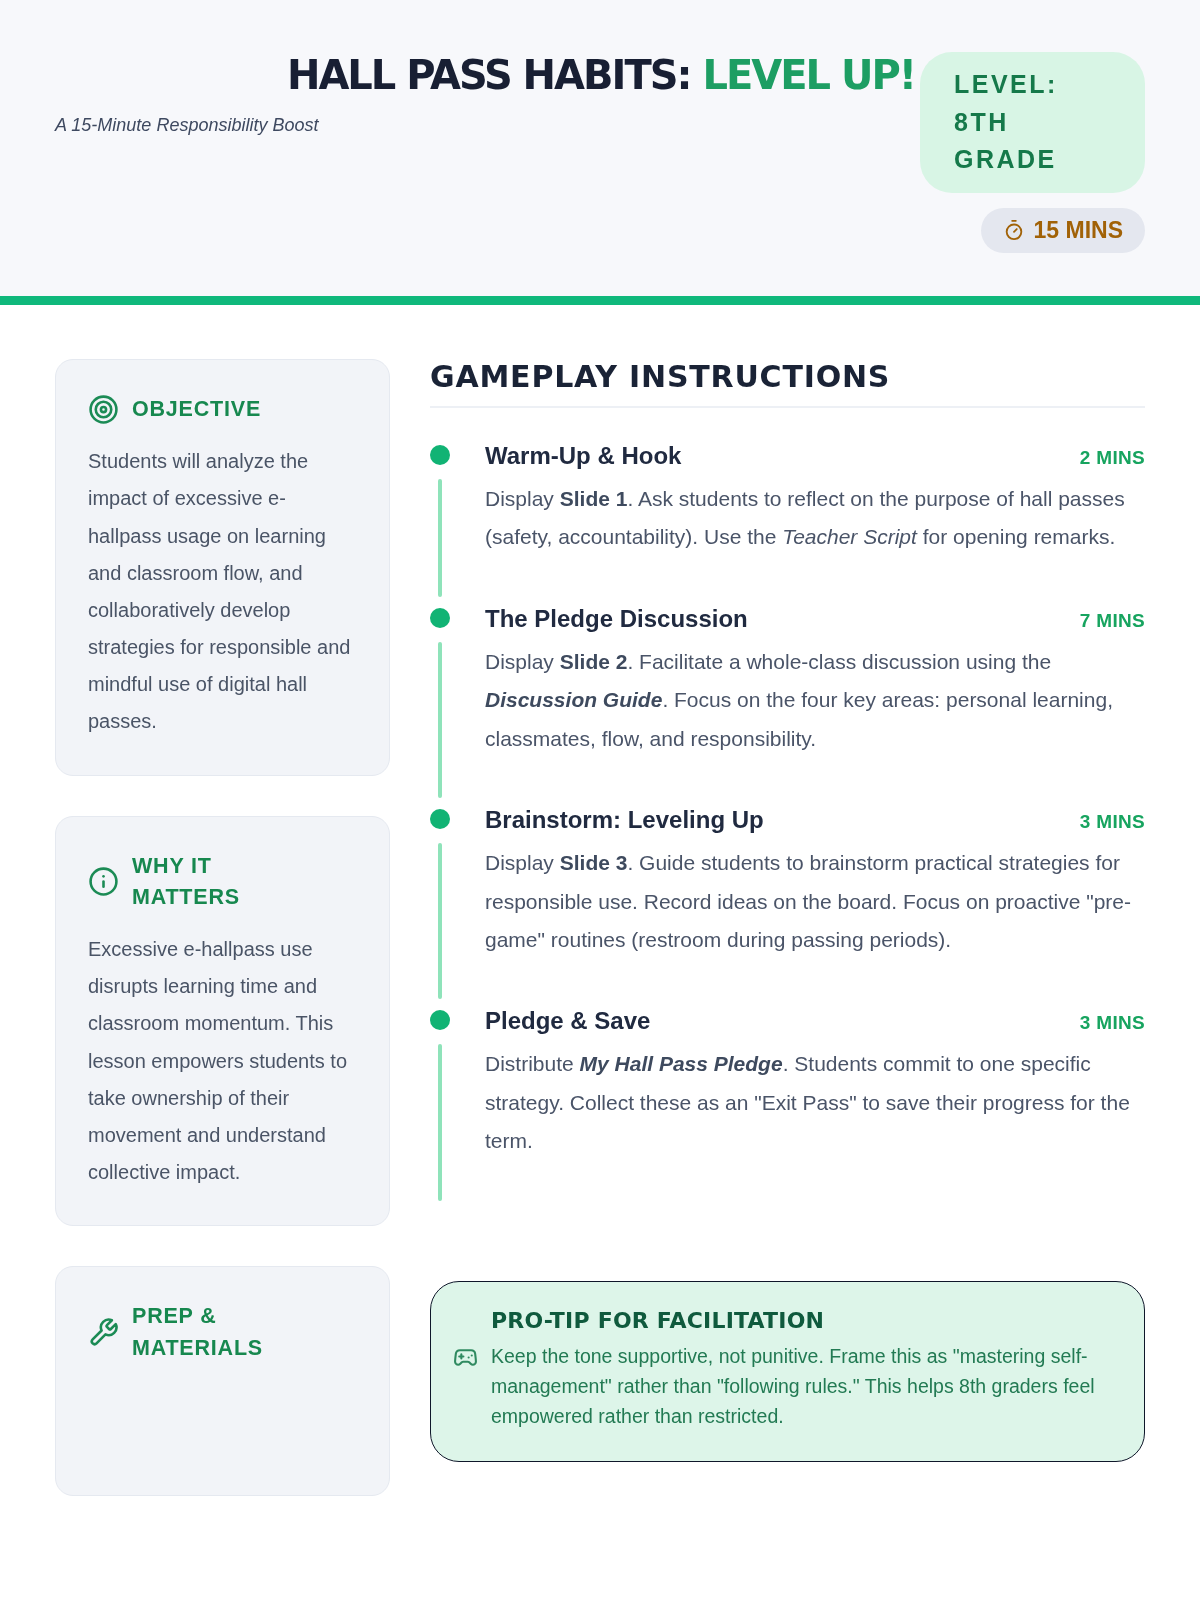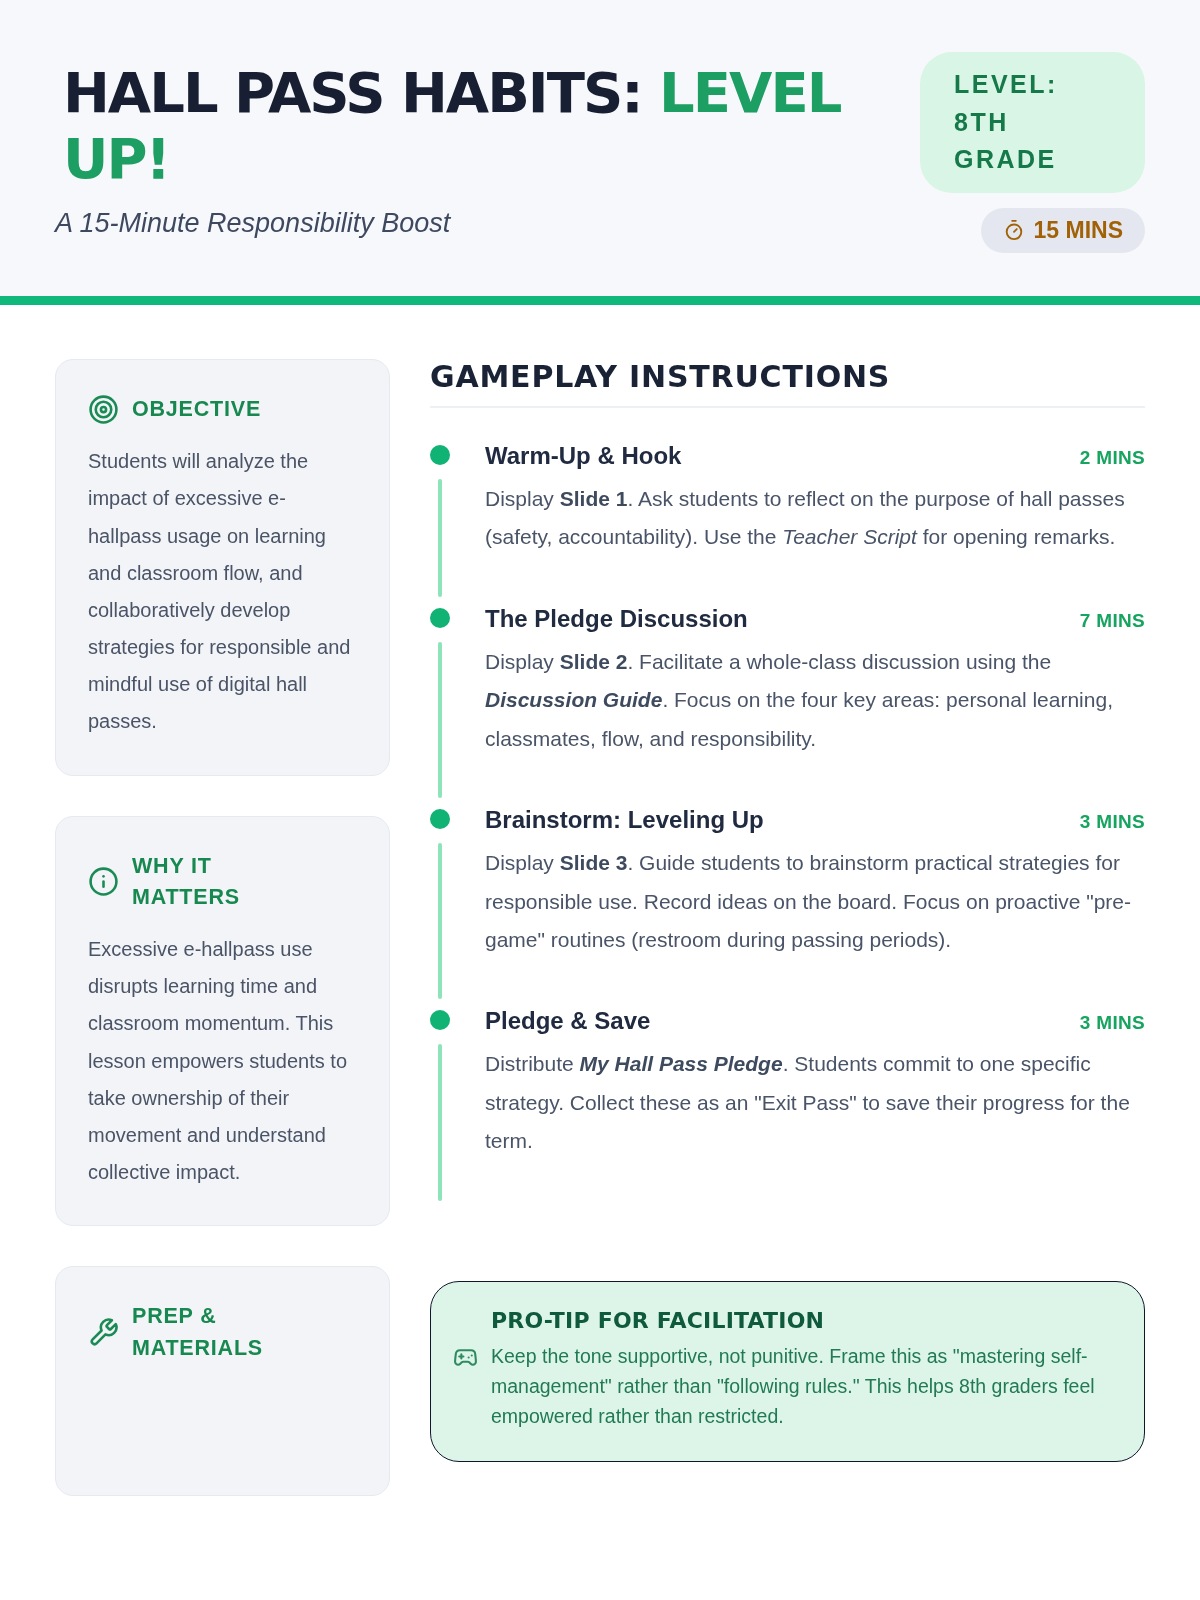--- a/index.html
+++ b/index.html
@@ -13,32 +13,33 @@
 
   
   .header {
     position: relative;
     height: 296px;
     background: #f7f8fb;
     padding: 52px 55px 0 55px;
   }
   .title-block { width: 860px; }
   h1 {
-    margin: 8px;
+    margin: 0;
     font-family: "DejaVu Sans", sans-serif;
     font-weight: bold;
-    font-size: 56px;
+    font-size: 40px;
     line-height: 1.18;
     letter-spacing: -2px;
     color: #181f33;
+    text-align: right;
   }
   h1 .accent { color: #1d9e63; }
   .subtitle {
     margin: 16px 0 0;
-    font-size: 27px;
+    font-size: 18px;
     font-style: italic;
     color: #3e4960;
   }
   .badges {
     position: absolute;
     top: 52px; right: 55px;
     display: flex; flex-direction: column; align-items: flex-end;
     gap: 15px;
   }
   .level-pill {

